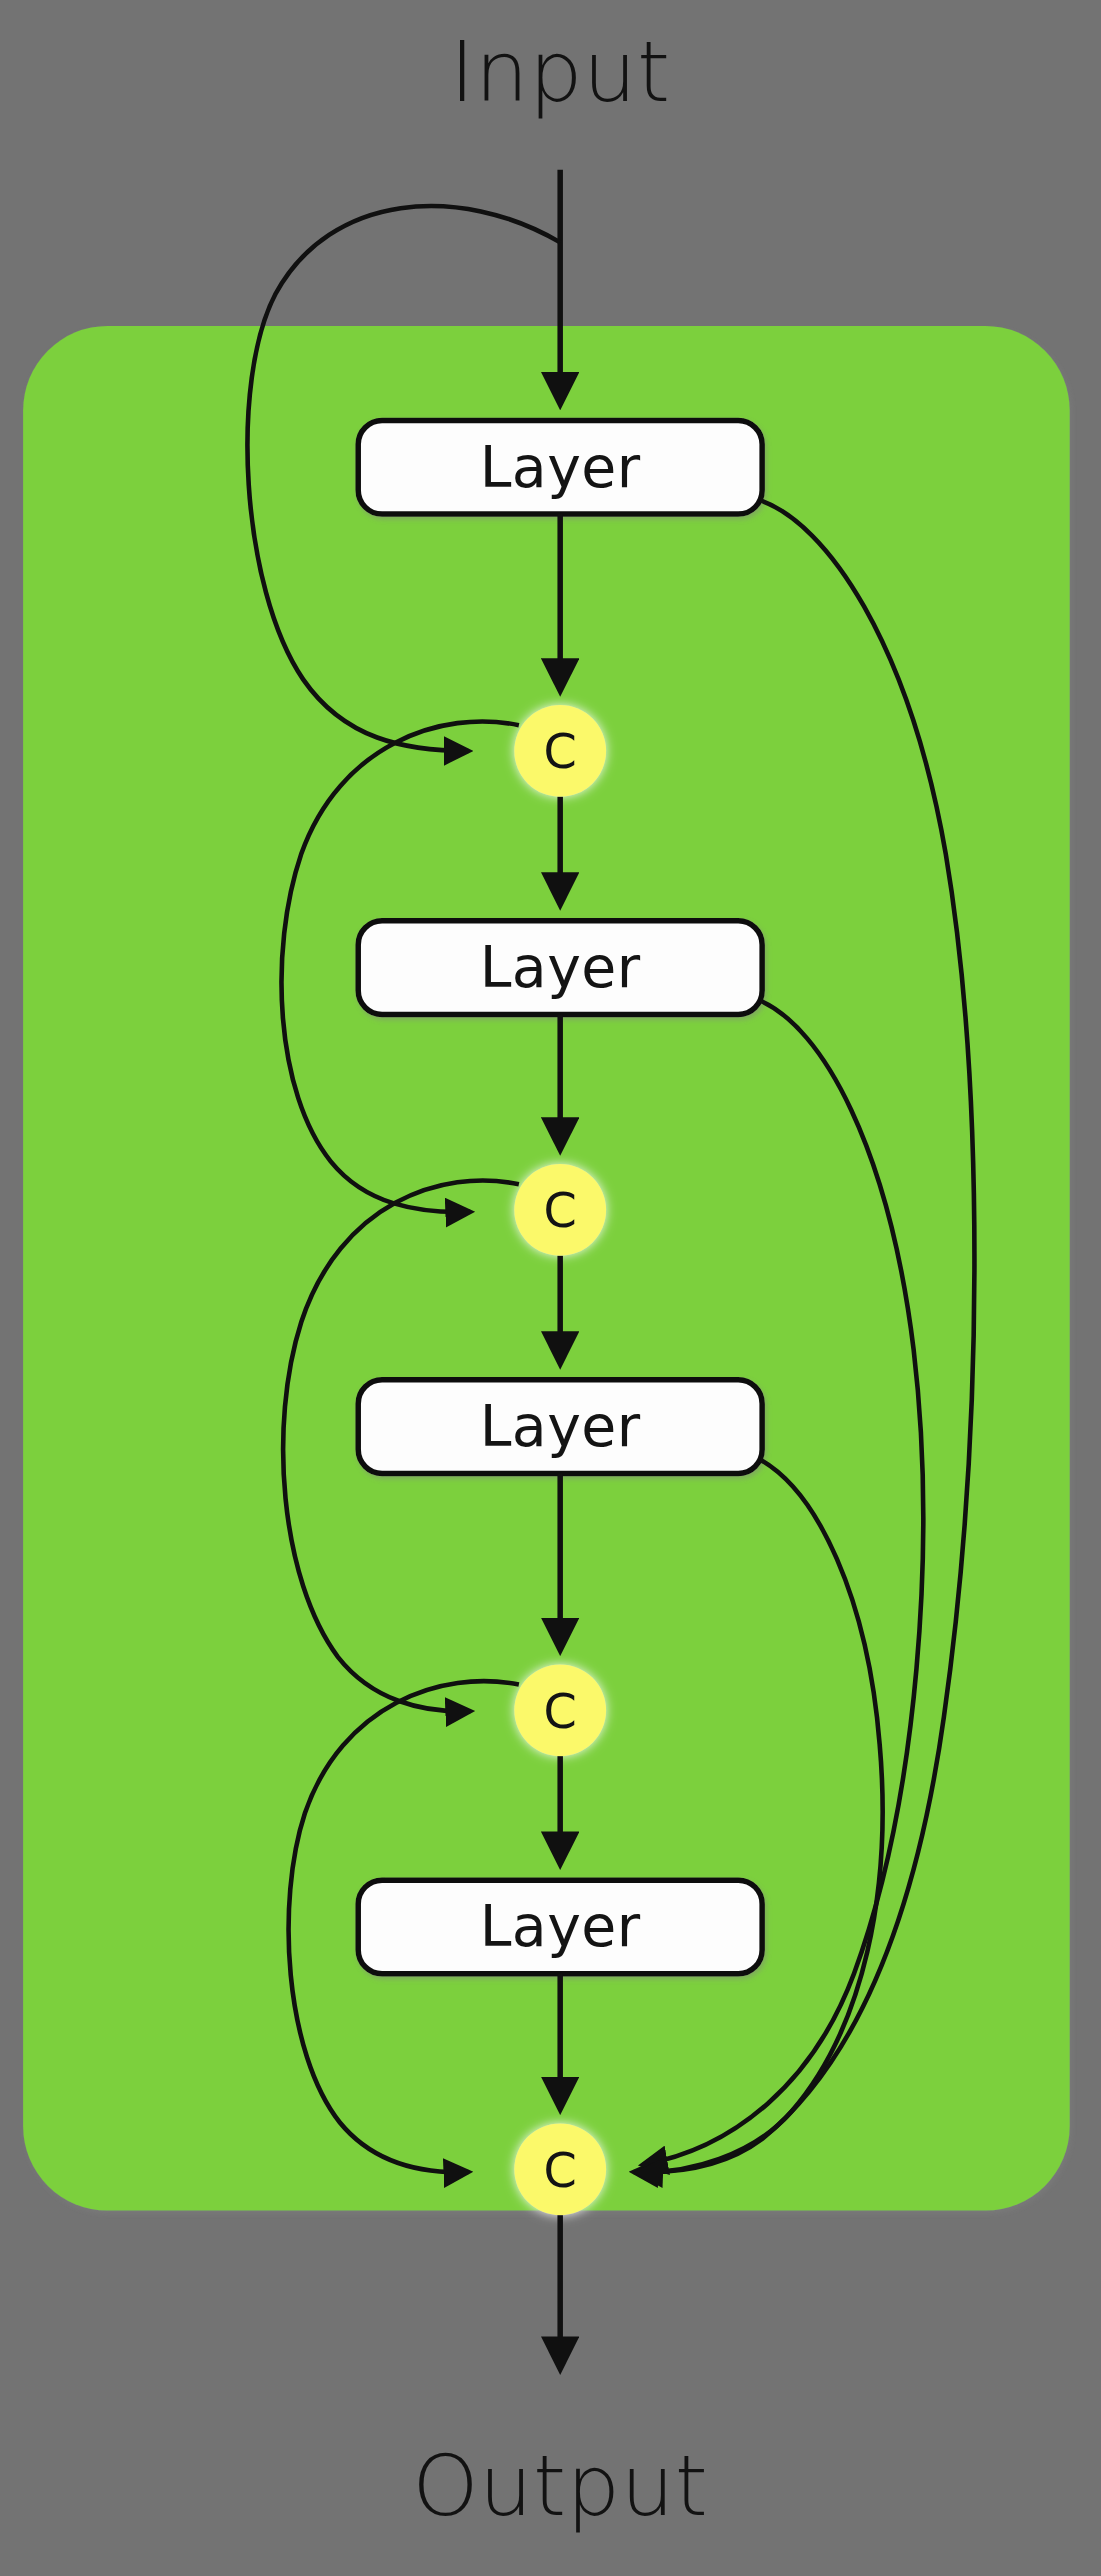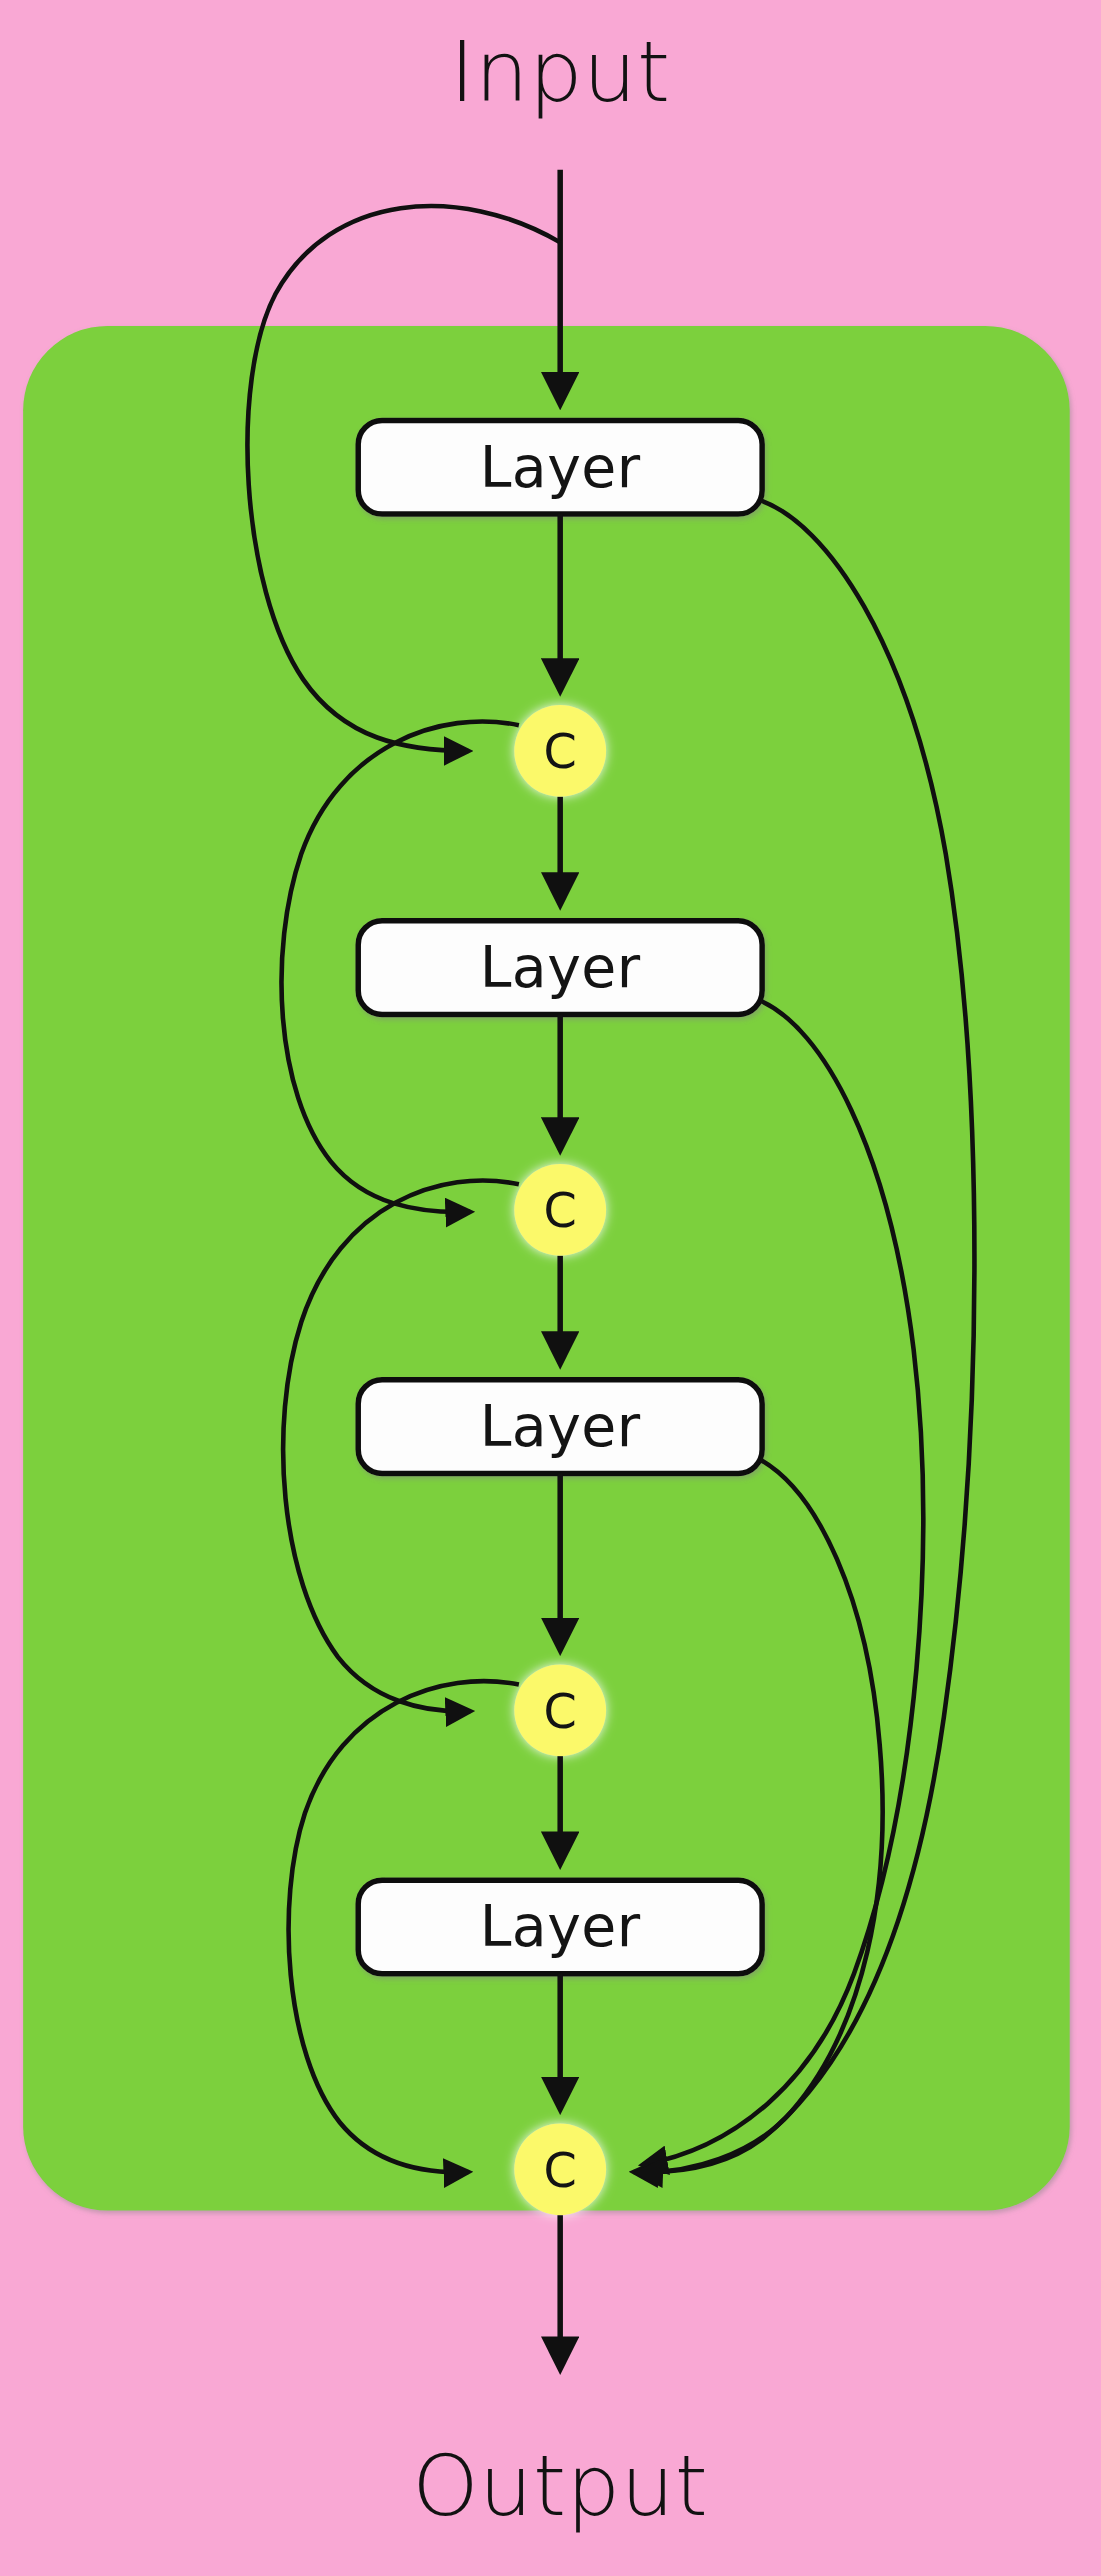--- a/index.html
+++ b/index.html
@@ -12,21 +12,21 @@
     width: 1102px;
     height: 2576px;
     font-family: "DejaVu Sans", sans-serif;
     position: relative;
     overflow: hidden;
   }
   #diagram-root {
     position: relative;
     width: 1102px;
     height: 2576px;
-    background: #f9a8d4;
+    background: #737373;
     text-decoration: underline;
   }
   #diagram-svg {
     position: absolute;
     left: 0;
     top: 0;
     width: 1102px;
     height: 2576px;
     display: block;
   }

